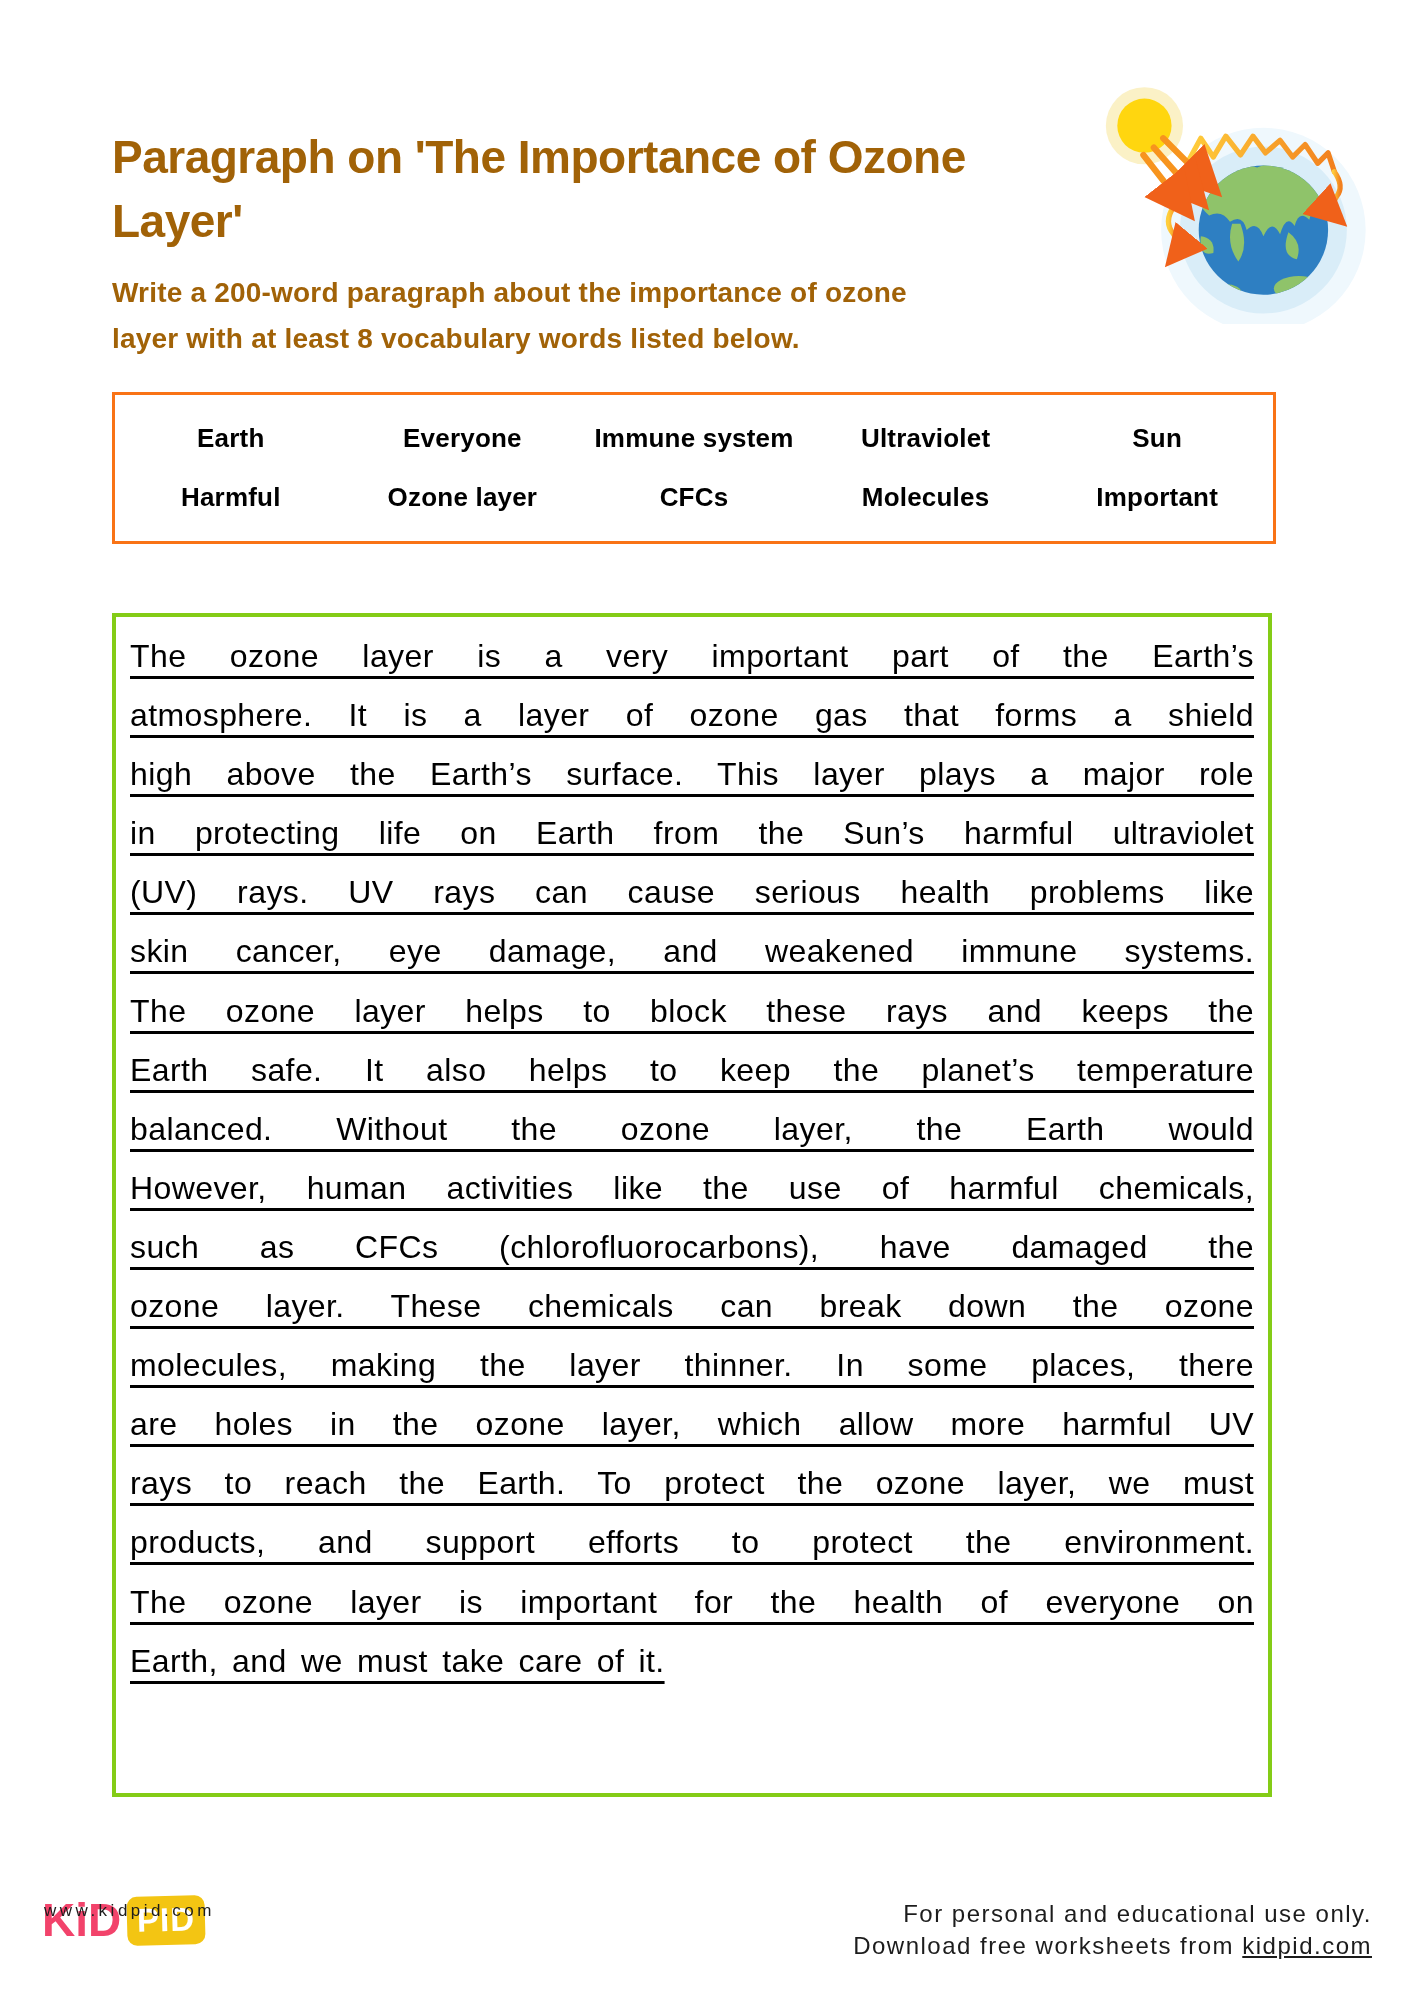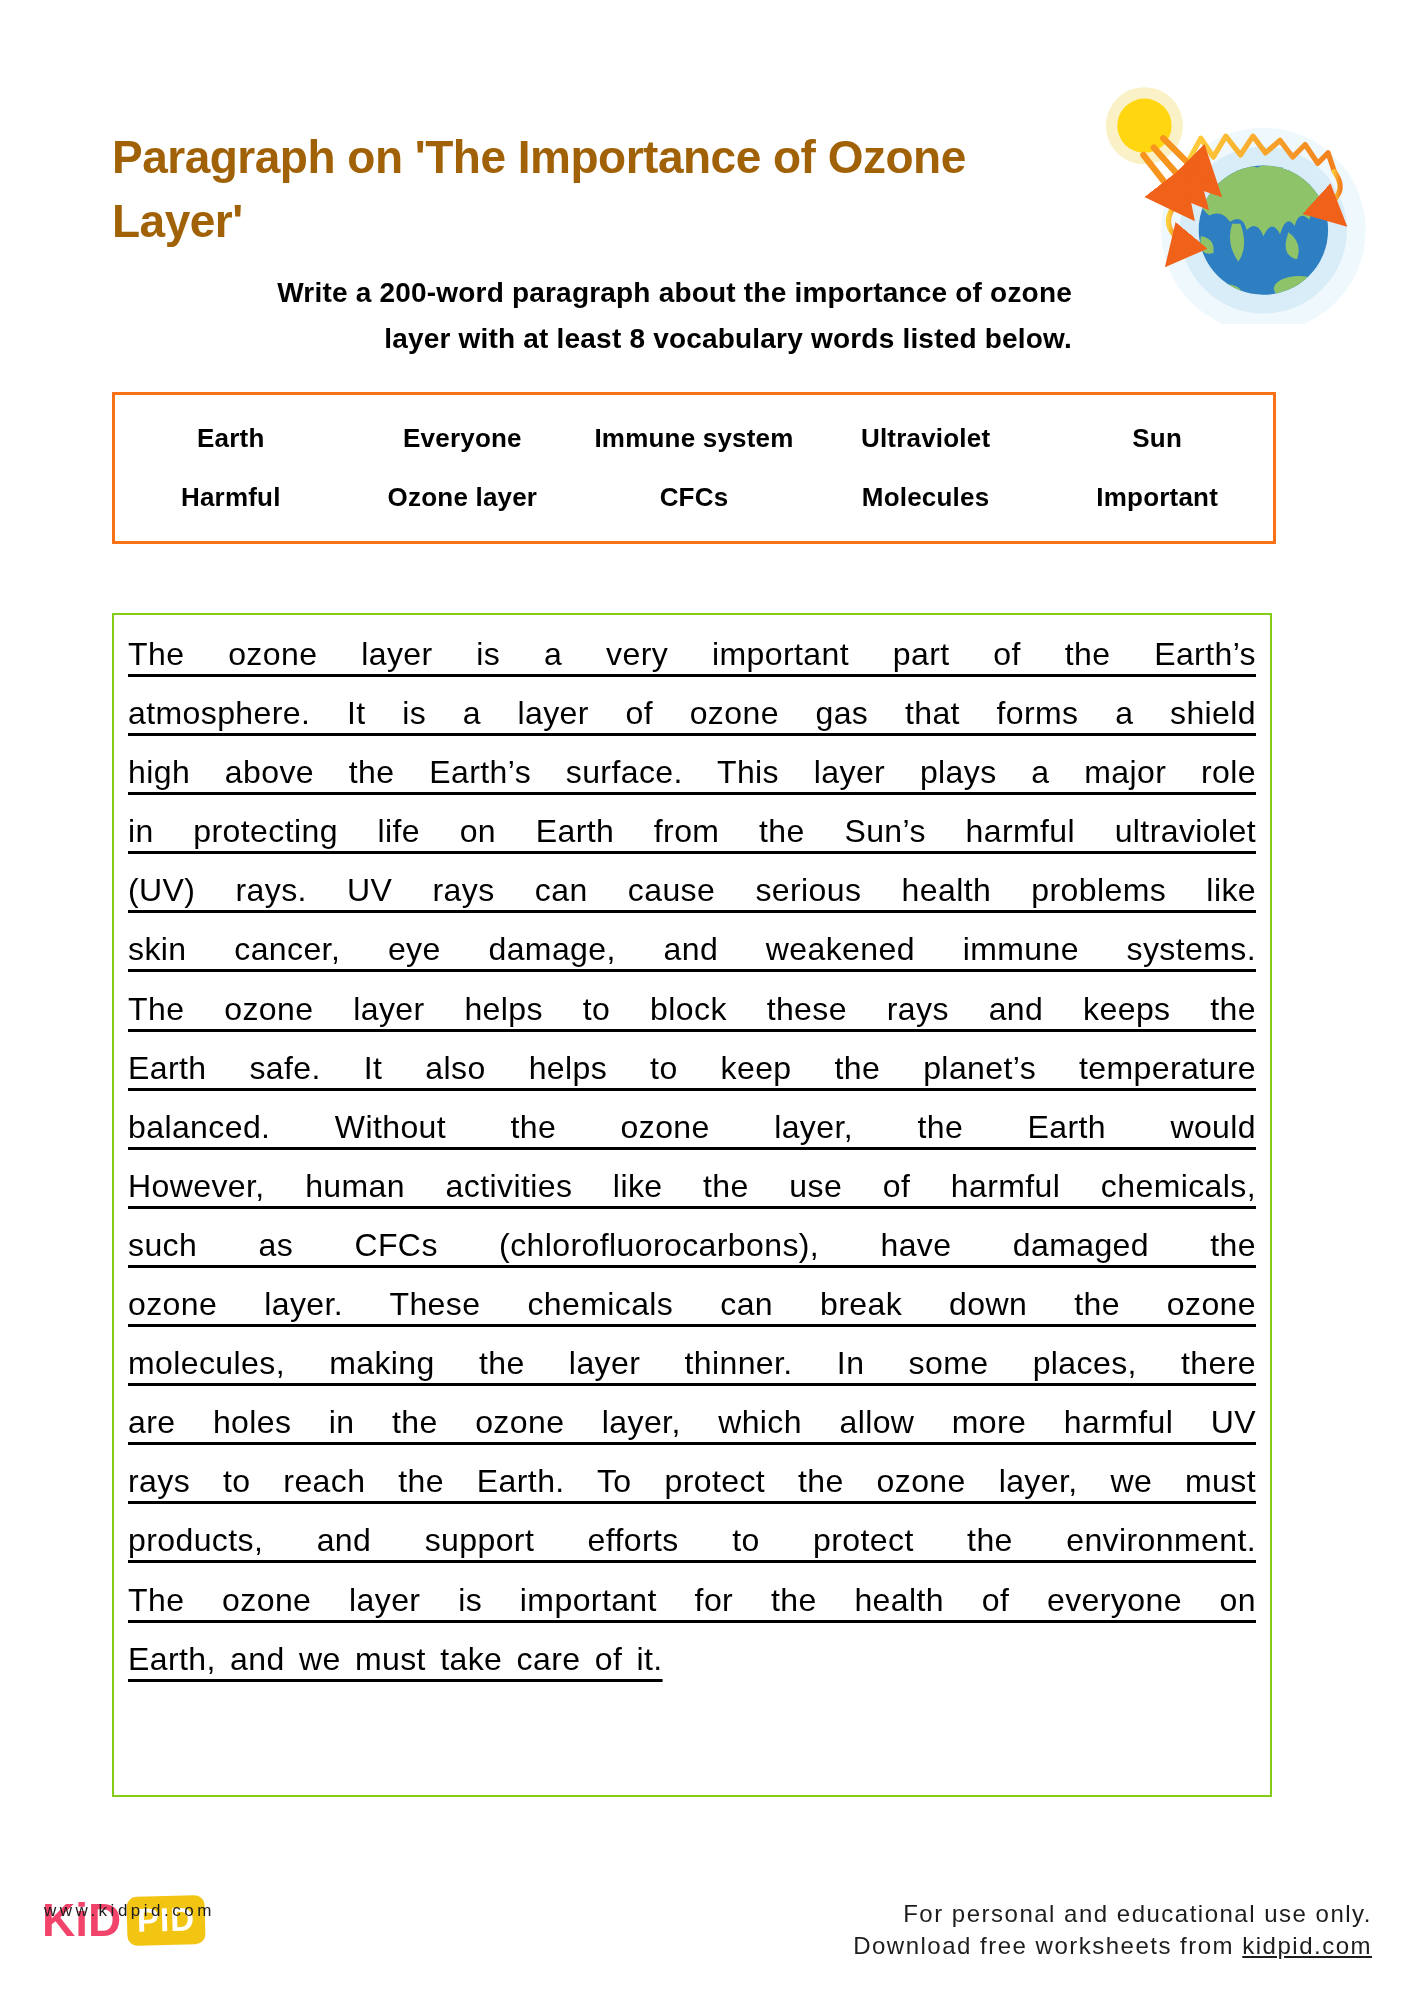--- a/index.html
+++ b/index.html
@@ -4,34 +4,34 @@
 <style>
   html,body{margin:0;padding:0;background:#ffffff;}
   .page{position:relative;width:1414px;height:2000px;background:#ffffff;overflow:hidden;
         font-family:"Liberation Sans", sans-serif;color:#000;}
 
   
   .title{position:absolute;left:112px;top:94px;width:1000px;
          font-size:46px;font-weight:800;line-height:64px;letter-spacing:-0.5px;
          color:#a16207;}
   .instruction{position:absolute;left:112px;top:242px;width:960px;
-         font-size:28px;font-weight:700;line-height:46px;color:#000000;letter-spacing:0.2px;text-align:right;}
+         font-size:28px;font-weight:700;line-height:46px;color:#a16207;letter-spacing:0.2px;}
 
   .illus{position:absolute;left:1080px;top:84px;width:300px;height:240px;}
 
   
   .vocab-box{position:absolute;left:112px;top:392px;width:1164px;height:152px;
              border:3px solid #f97316;box-sizing:border-box;
              display:flex;flex-direction:column;justify-content:space-evenly;}
   .vocab-row{display:grid;grid-template-columns:repeat(5,1fr);align-items:center;}
   .vocab-word{text-align:center;font-size:26px;font-weight:700;letter-spacing:0.2px;}
 
   
   .para-box{position:absolute;left:112px;top:613px;width:1160px;height:1184px;
-            border:2px solid #84cc16;box-sizing:border-box;
+            border:4px solid #84cc16;box-sizing:border-box;
             padding:10px 14px 0 14px;}
   .pline{height:59.1px;font-size:32px;line-height:59.1px;
          letter-spacing:0.4px;word-spacing:5px;
          text-align:justify;text-align-last:justify;white-space:nowrap;}
   .pline.noj{text-align-last:left;}
   .pline span{text-decoration:underline;
               text-decoration-thickness:2.5px;text-underline-offset:9px;}
 
   
   .logo{position:absolute;left:42px;top:1893px;display:flex;align-items:center;}

